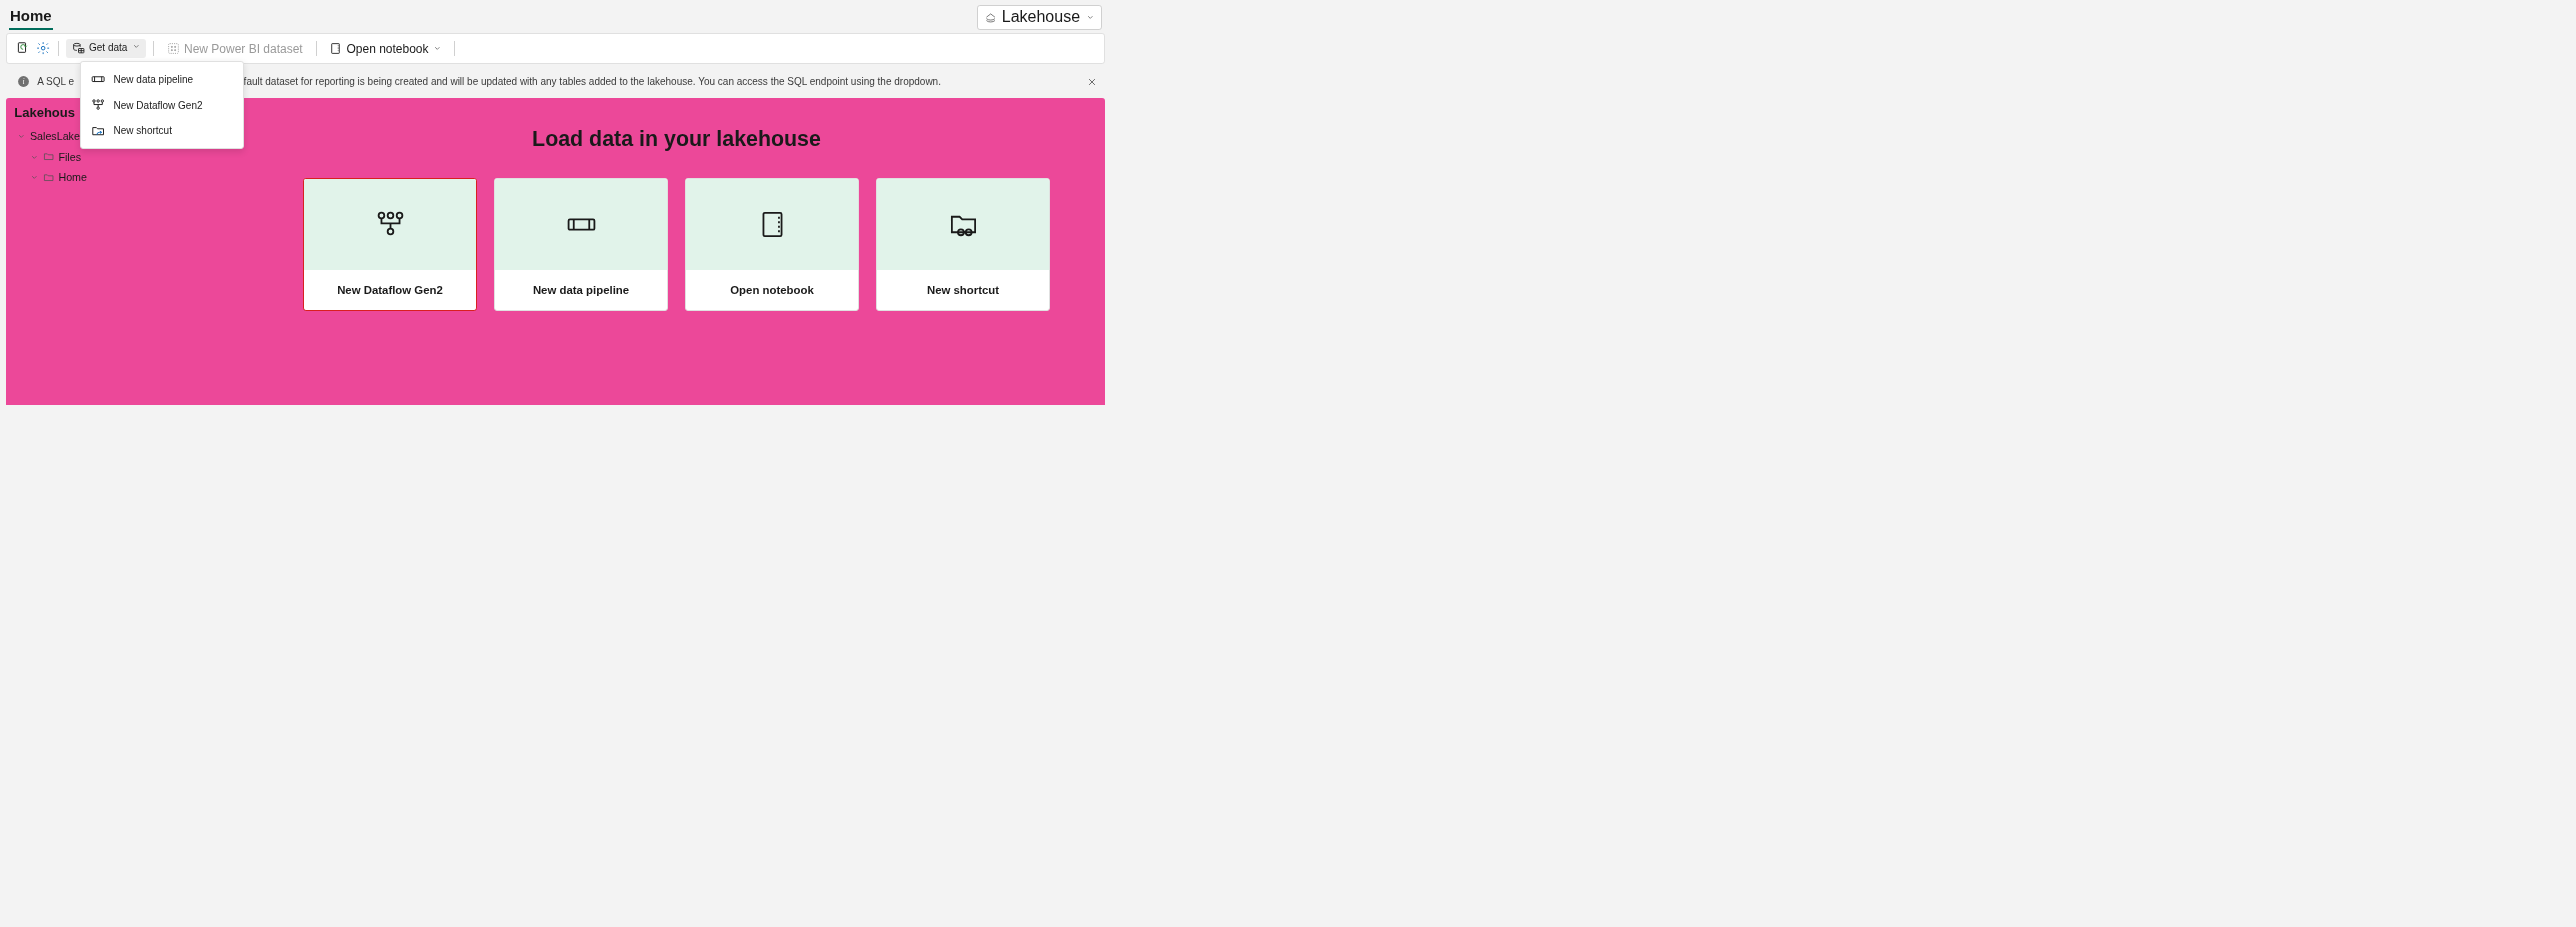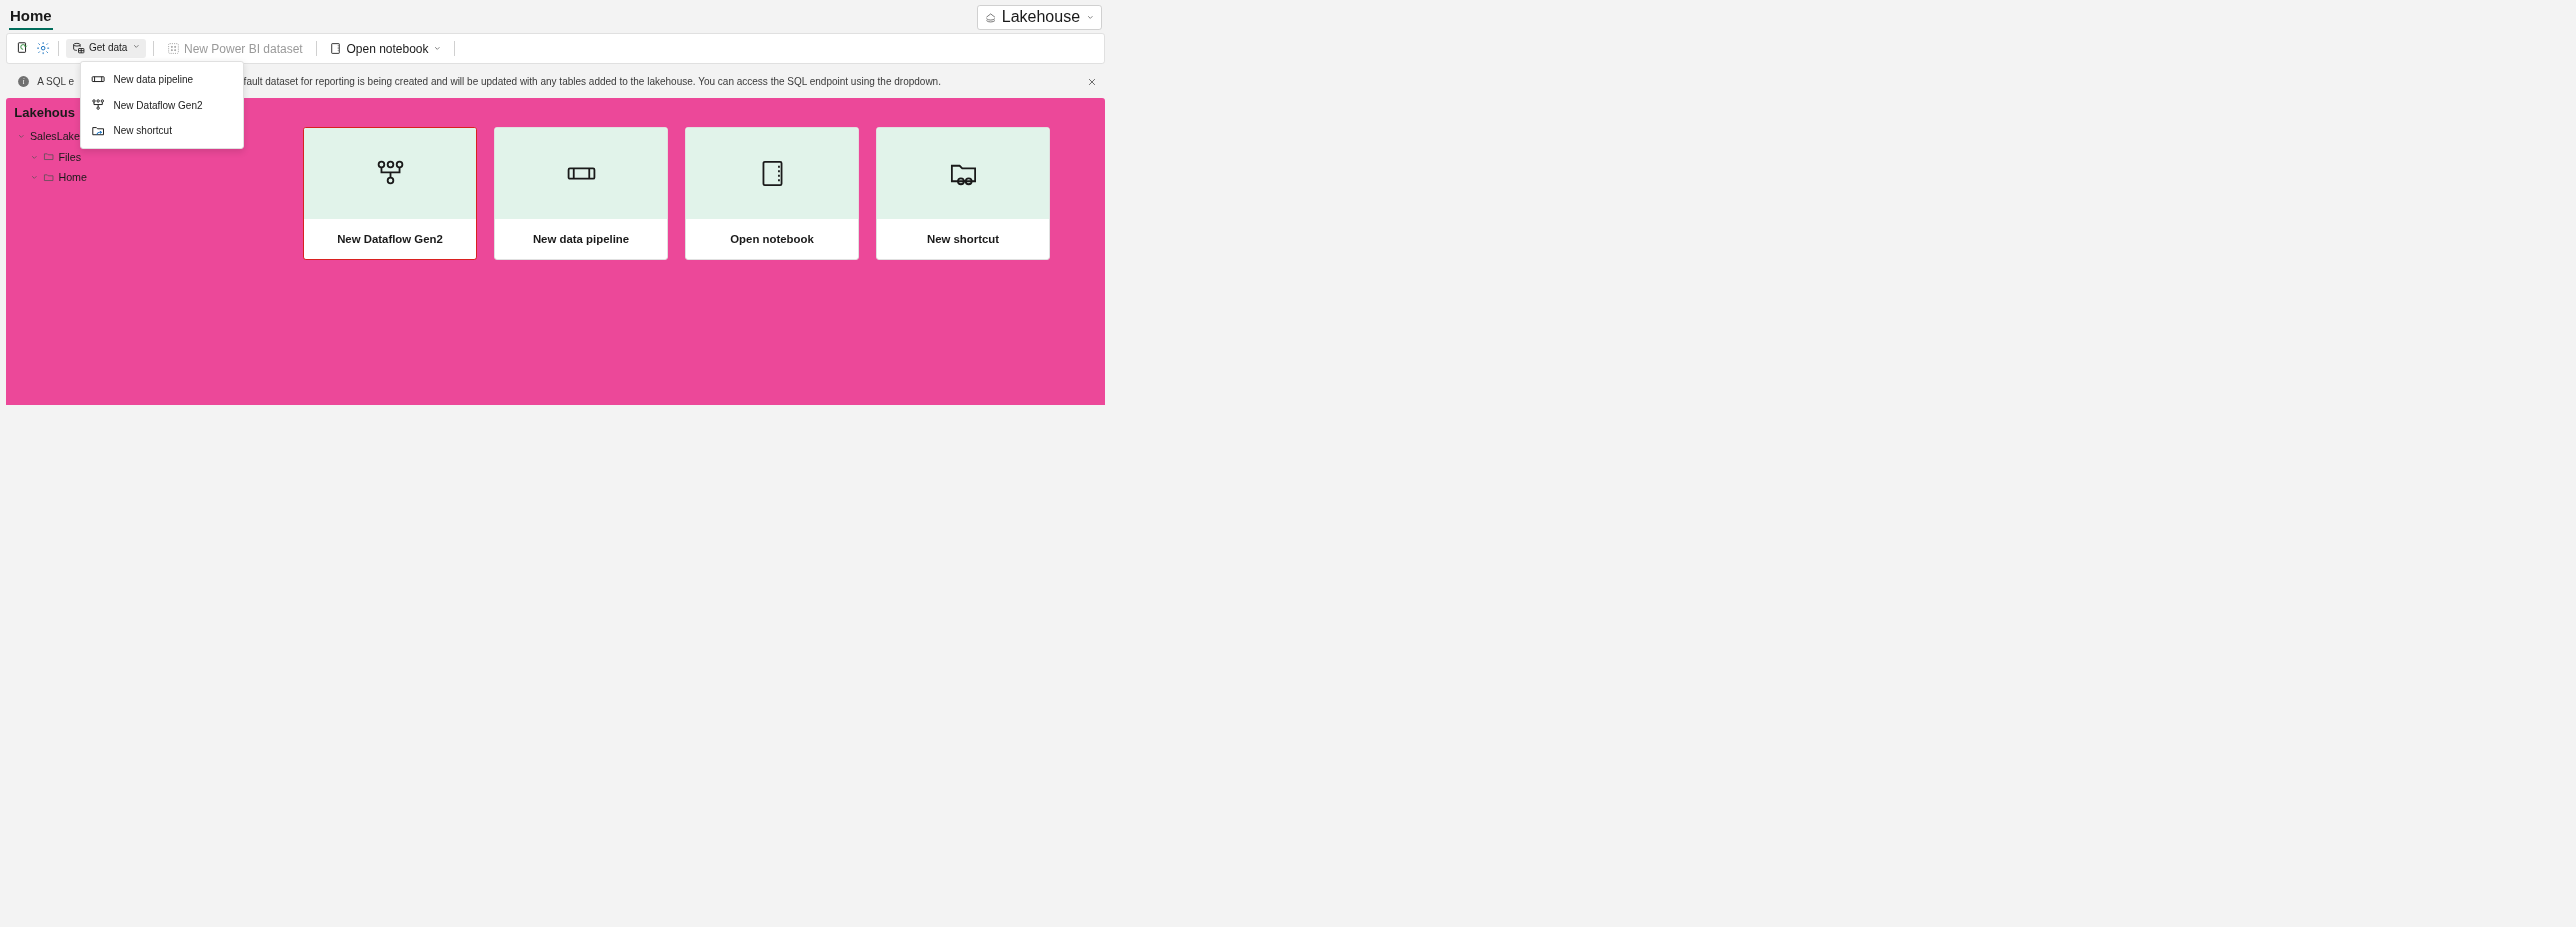--- a/index.html
+++ b/index.html
@@ -350,20 +350,21 @@
       <span>
         <svg width="11.4" height="11.4" viewBox="0 0 24 24" fill="none" stroke="#505050" stroke-width="1.6">
             <path d="M3 6h6l2 2h10v10H3z"></path>
           </svg>
       </span>
       <span>Home</span>
     </div>
   </div>
 
   <div class="main">
+    <div class="main-heading">Load data in your lakehouse</div>
     <div class="card-row">
       <div class="card highlight">
         <div class="card-top">
           <span>
             <svg width="31" height="31" viewBox="0 0 24 24" fill="none" stroke="#1a1a1a" stroke-width="1.4">
               <circle cx="5" cy="5" r="2.2"></circle>
                 <circle cx="12" cy="5" r="2.2"></circle>
                 <circle cx="19" cy="5" r="2.2"></circle>
               <path d="M5 7.2v4h14V7.2"></path>
                 <path d="M12 11.2v4"></path>

